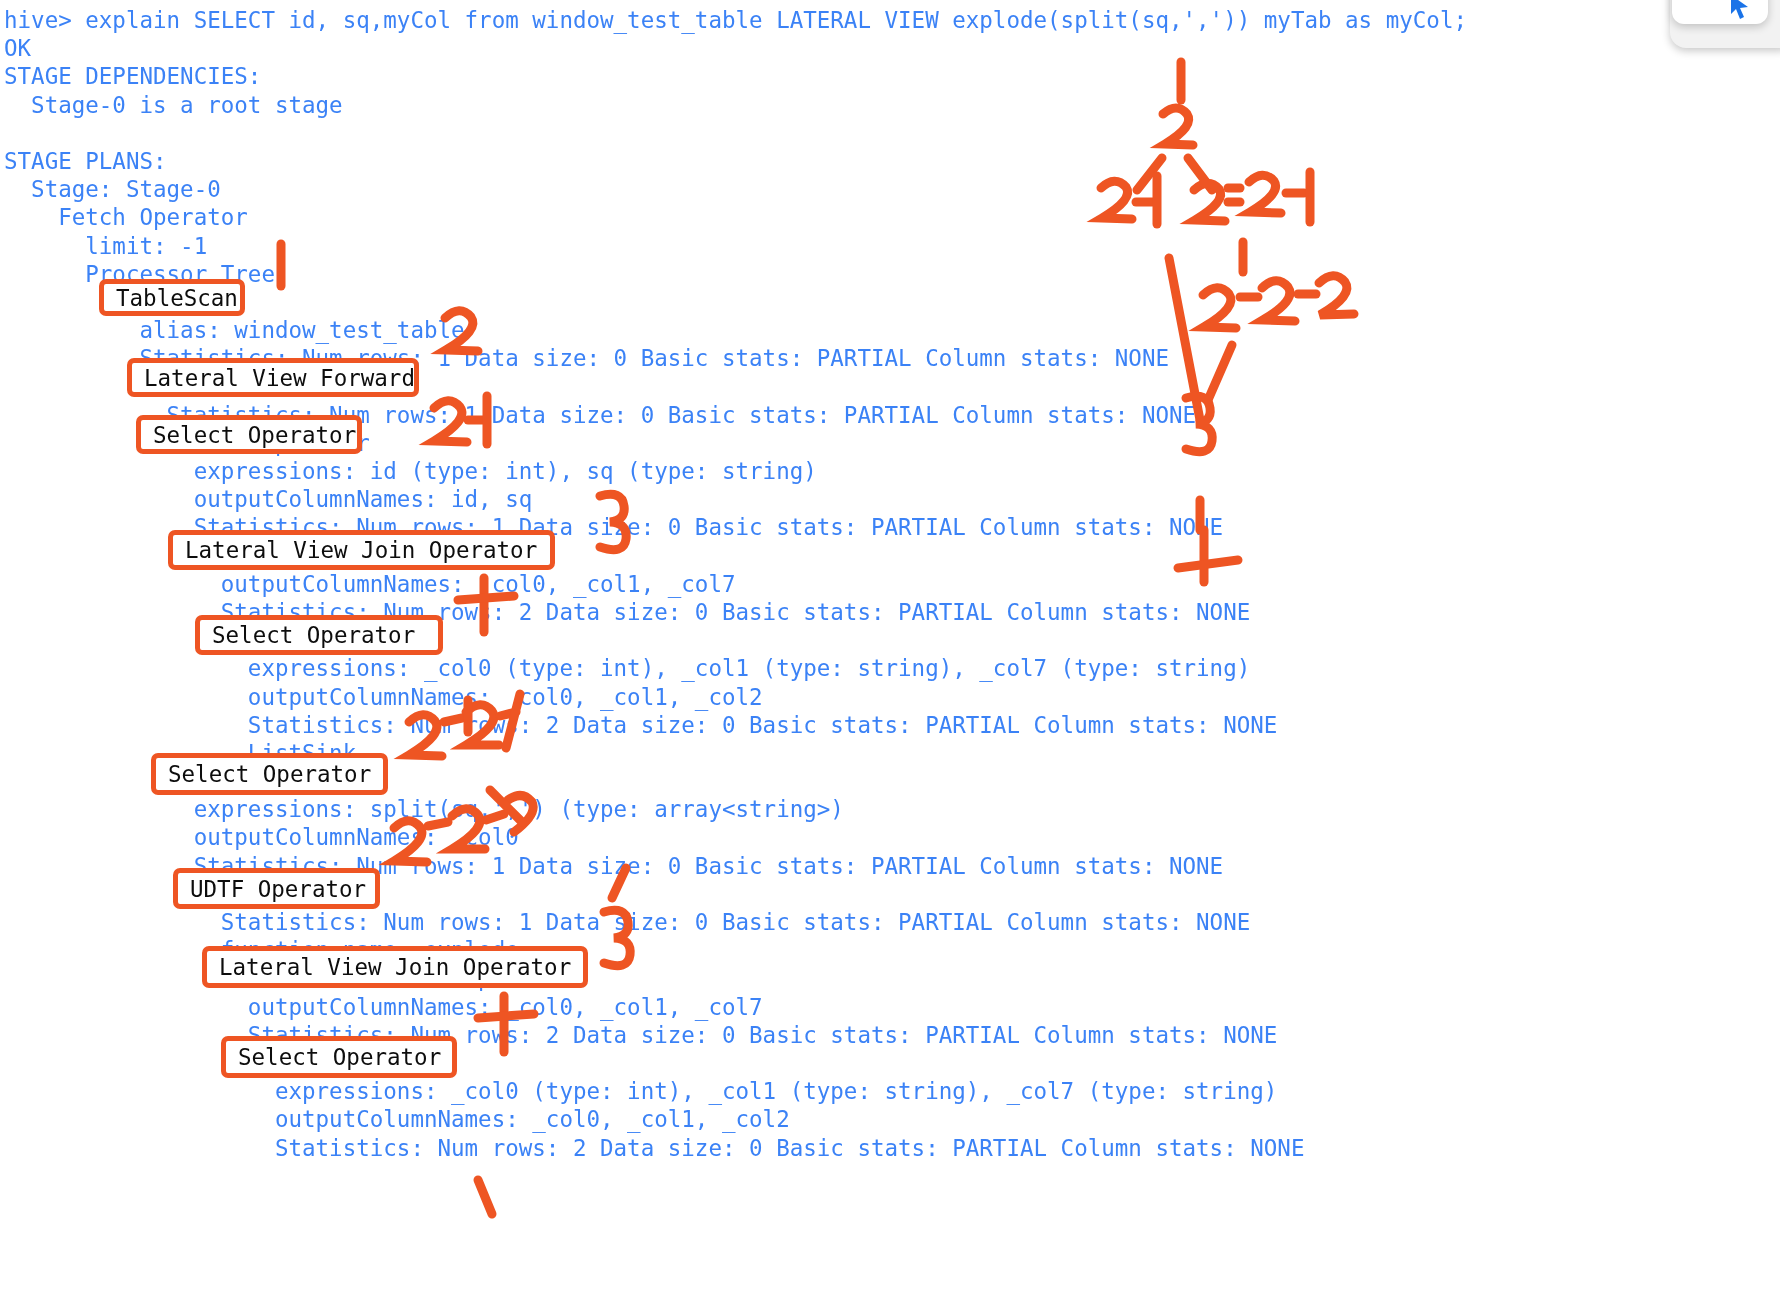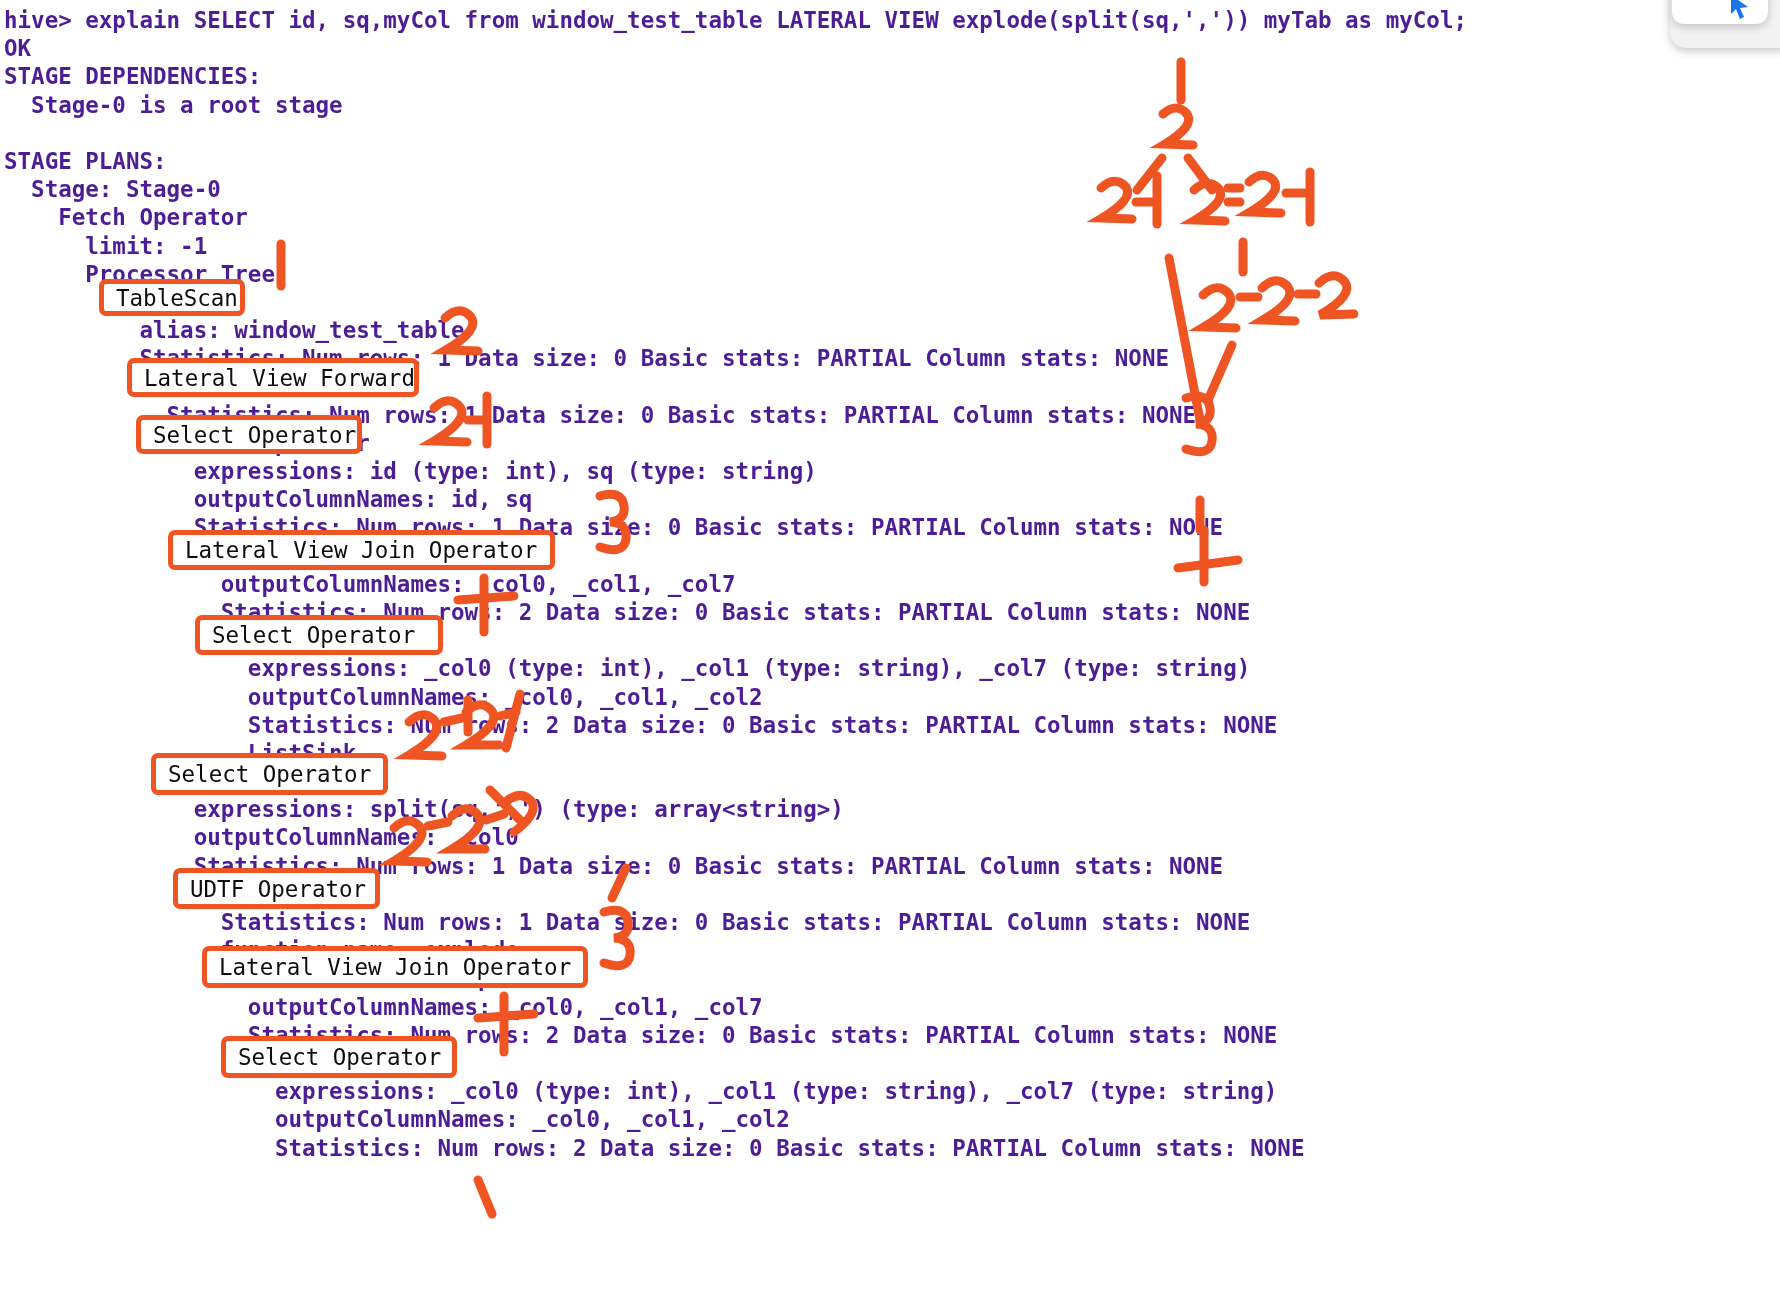--- a/index.html
+++ b/index.html
@@ -11,24 +11,23 @@
     position:relative;
   }
   #terminal{
     position:absolute;
     left:0;top:0;
     width:1780px;height:1300px;
     padding:6px 0 0 4px;
     box-sizing:border-box;
     font-size:22.5px;
     line-height:28.2px;
-    color:#4c1d95;
+    color:#3b82f6;
     white-space:pre;
     letter-spacing:0px;
-    font-weight:bold;
   }
   .ln{display:block;height:28.2px;}
   
   #annots{
     position:absolute;left:0;top:0;width:1780px;height:1300px;
     pointer-events:none;
   }
   .abox{
     position:absolute;
     border:5px solid #EE5523;

